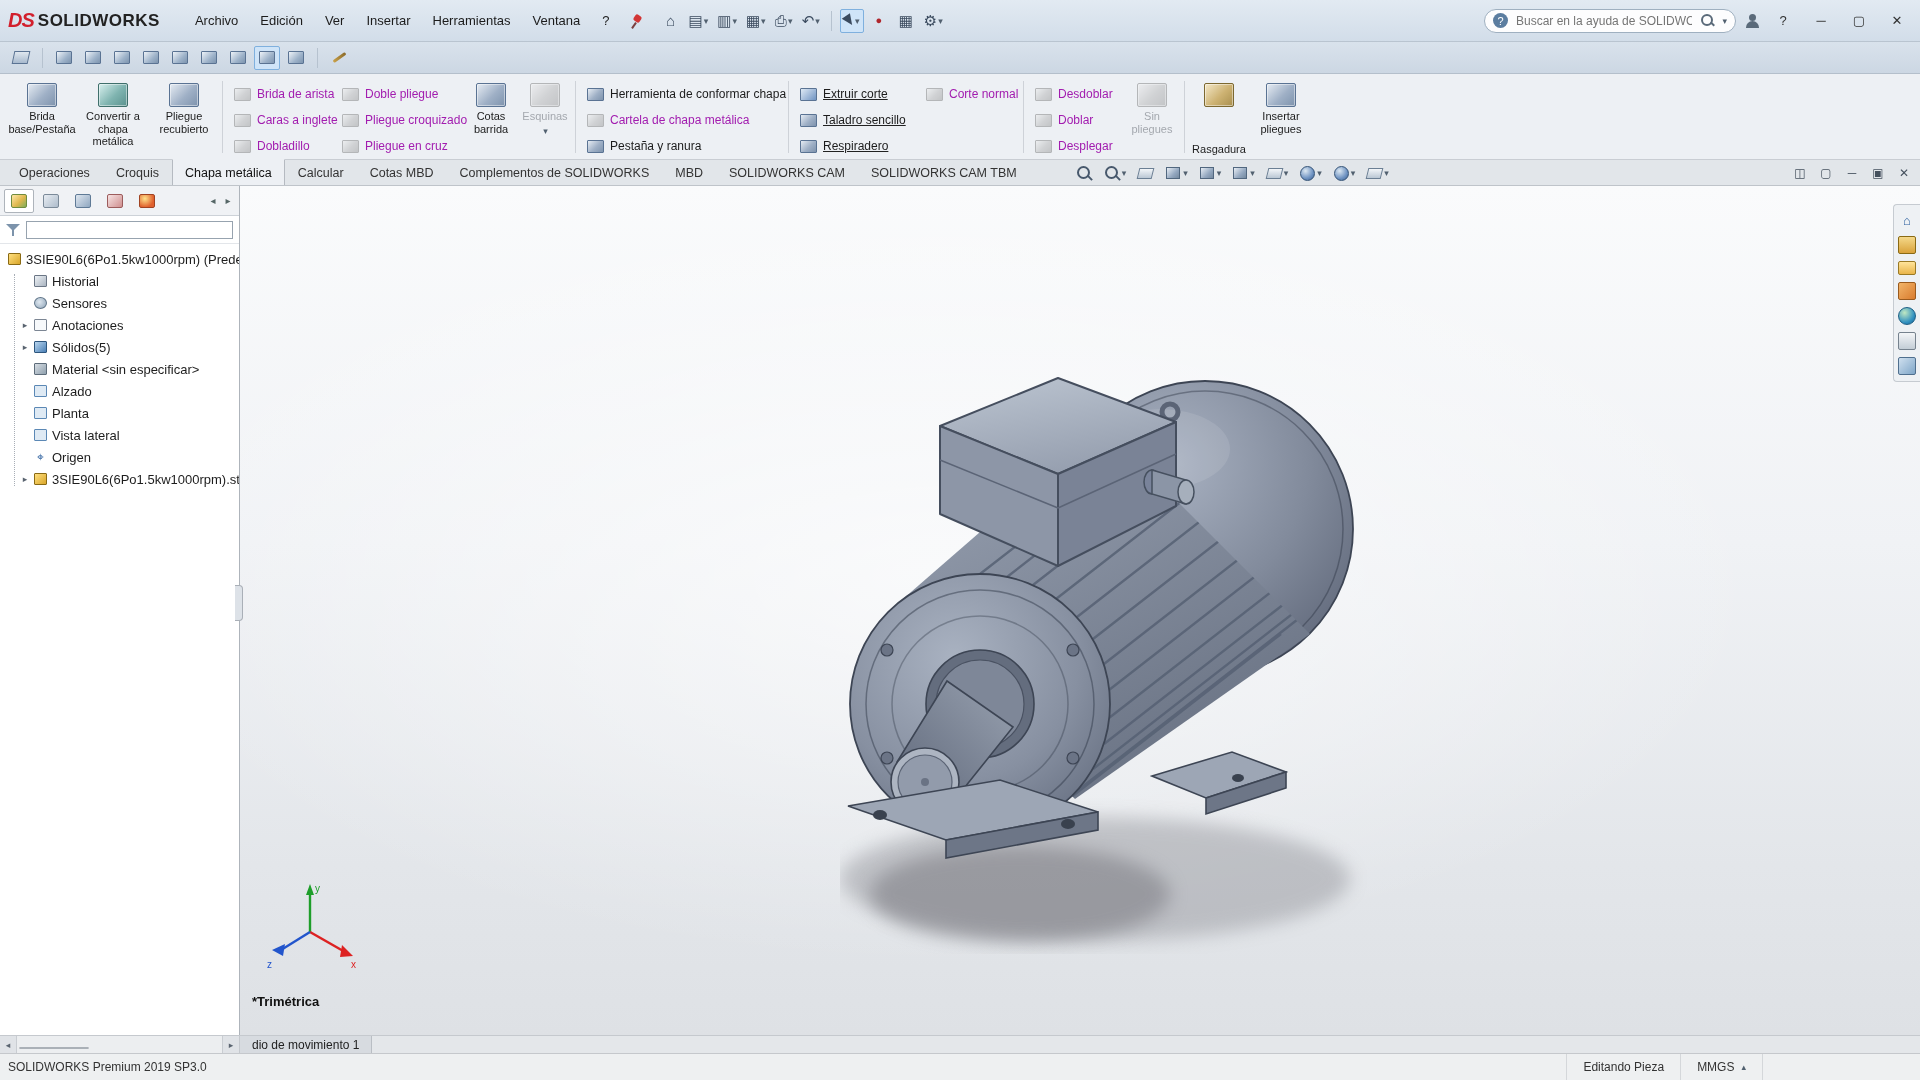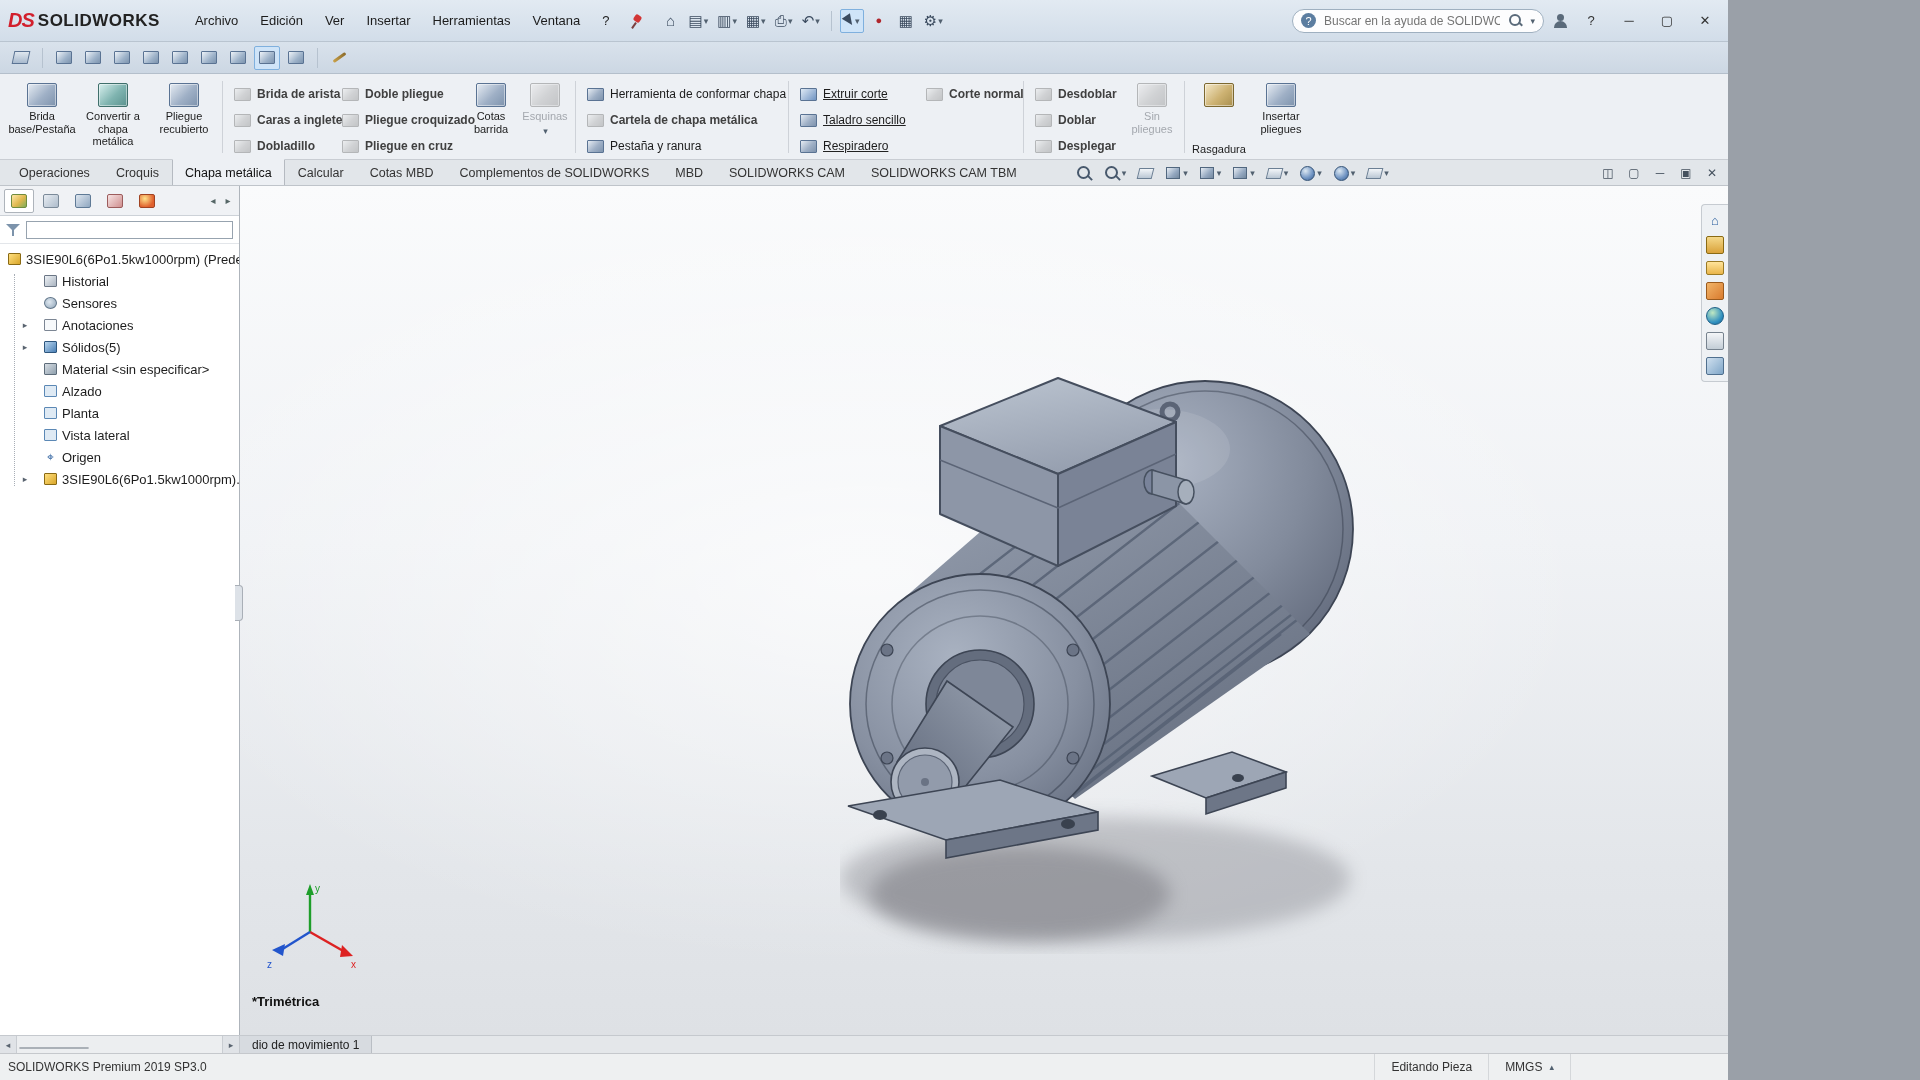--- a/index.html
+++ b/index.html
@@ -1,17 +1,17 @@
 <!DOCTYPE html>
 <html><head>
 <meta charset="utf-8">
 <style>
   html,body{margin:0;padding:0;background:#9aa0a8;}
   *{box-sizing:border-box;font-family:"Liberation Sans","DejaVu Sans",sans-serif;}
-  .app{position:relative;width:1728px;height:1080px;overflow:hidden;background:#e9ecef;font-size:13px;color:#222;}
+  .app{position:relative;width:1920px;height:1080px;overflow:hidden;background:#e9ecef;font-size:13px;color:#222;}
 
   
   .titlebar{position:absolute;left:0;top:0;width:100%;height:42px;background:linear-gradient(#e2eaf2,#d2dde9);border-bottom:1px solid #b9c4d0;display:flex;align-items:center;padding:0 8px;}
   .logo{display:flex;align-items:center;gap:4px;margin-right:26px;}
   .logo-mark{color:#d21f2c;font-weight:bold;font-style:italic;font-size:20px;letter-spacing:-1px;}
   .logo-text{font-weight:bold;font-size:17px;color:#222;letter-spacing:.5px;}
   .menubar{display:flex;gap:4px;margin-right:10px;}
   .menu-item{padding:4px 9px;font-size:13px;color:#1c1c1c;cursor:default;}
   .pin{width:14px;height:14px;position:relative;margin:0 14px 0 2px;}
   .pin::before{content:"";position:absolute;left:4px;top:1px;width:7px;height:7px;background:#d23535;border-radius:2px;transform:rotate(35deg);}
@@ -48,21 +48,21 @@
   .rb-large{width:68px;display:flex;flex-direction:column;align-items:center;justify-content:flex-start;gap:3px;padding-top:5px;border:1px solid transparent;border-radius:2px;text-align:center;}
   .rb-label{font-size:11px;line-height:1.15;color:#1c1c1c;}
   .rb-large.dis .rb-label{color:#a4a8ae;}
   .ri{width:30px;height:24px;border-radius:2px;background:linear-gradient(135deg,#e6ecf3,#9fb0c6 55%,#7e93ad);border:1px solid #5a7393;box-shadow:inset 0 0 0 1px rgba(255,255,255,.45);}
   .ri.teal{background:linear-gradient(135deg,#d8f0ee,#7fb4b0 55%,#5b928e);border-color:#3f6f6b;}
   .ri.gold{background:linear-gradient(135deg,#f4e8c8,#cdb272 55%,#a98f4e);border-color:#7c6830;}
   .rs{width:17px;height:13px;flex:0 0 auto;border-radius:1px;background:linear-gradient(135deg,#e6ecf3,#9fb0c6 55%,#7e93ad);border:1px solid #5a7393;}
   .dis .ri,.dis .rs{filter:grayscale(1);opacity:.45;}
   .rb-col{display:flex;flex-direction:column;justify-content:flex-start;padding-top:6px;gap:4px;}
   .rb-small{display:flex;align-items:center;gap:6px;height:22px;padding:0 6px;border:1px solid transparent;border-radius:2px;font-size:12px;color:#1c1c1c;white-space:nowrap;}
-  .rb-small.dis{color:#404040;font-weight:bold;}
+  .rb-small.dis{color:#a21caf;}
   .rsep{width:1px;background:#ced2d8;margin:4px 4px;}
 
   
   .tabrow{position:absolute;left:0;top:160px;width:100%;height:26px;background:#e2e6ea;border-bottom:1px solid #bfc4ca;display:flex;align-items:stretch;padding-left:6px;}
   .cm-tab{display:flex;align-items:center;padding:0 12px;font-size:12.5px;color:#333;border:1px solid transparent;border-bottom:none;white-space:nowrap;}
   .cm-tab.active{background:#edf0f4;border-color:#b5bac1;color:#111;margin-top:-1px;border-top:1px solid #edf0f4;}
   .headsup{display:flex;align-items:center;gap:4px;margin-left:42px;}
   .hu{display:flex;align-items:center;height:22px;padding:0 2px;border:1px solid transparent;border-radius:2px;}
   .hu i{position:relative;display:inline-block;width:18px;height:18px;}
   .hu-mag i::before{content:"";position:absolute;left:2px;top:2px;width:9px;height:9px;border:2px solid #47586c;border-radius:50%;}
@@ -87,21 +87,21 @@
   .i-disp{background:radial-gradient(circle at 35% 30%,#ffe28a,#e0612e 70%);border:1px solid #a04322;border-radius:50%;}
   .fm-arrows{margin-left:auto;display:flex;gap:1px;}
   .fm-arrow{width:14px;height:18px;display:flex;align-items:center;justify-content:center;font-size:10px;color:#566;}
   .filter-row{height:28px;display:flex;align-items:center;gap:6px;padding:0 6px;border-bottom:1px solid #e3e6ea;}
   .funnel{width:14px;height:14px;position:relative;}
   .funnel::before{content:"";position:absolute;left:0;top:1px;border-left:7px solid transparent;border-right:7px solid transparent;border-top:7px solid #7c93ab;}
   .funnel::after{content:"";position:absolute;left:6px;top:7px;width:2px;height:6px;background:#7c93ab;}
   .filter-row input{flex:1;height:18px;border:1px solid #97a3af;font-size:12px;padding:0 4px;outline:none;}
   .tree{position:relative;padding-top:4px;}
   .guide{position:absolute;left:14px;top:30px;bottom:4px;border-left:1px dotted #a8aeb6;}
-  .trow{display:flex;align-items:center;gap:5px;height:22px;padding-left:44px;position:relative;font-size:13px;color:#1d1d1d;white-space:nowrap;overflow:hidden;}
+  .trow{display:flex;align-items:center;gap:5px;height:22px;padding-left:34px;position:relative;font-size:13px;color:#1d1d1d;white-space:nowrap;overflow:hidden;}
   .trow.root{padding-left:8px;font-size:13px;}
   .exp{position:absolute;left:20px;font-size:9px;color:#5a6470;width:10px;text-align:center;}
   .ti{flex:0 0 auto;width:13px;height:12px;border-radius:1px;}
   .ti-part{background:linear-gradient(135deg,#ffdf7e,#d9a62a);border:1px solid #8a6a14;}
   .ti-hist{background:linear-gradient(135deg,#eef2f6,#aab4c0);border:1px solid #6b7685;}
   .ti-sens{background:radial-gradient(circle at 40% 40%,#dfe8f0,#8fa4b8);border:1px solid #5f7488;border-radius:50%;}
   .ti-annot{background:#f7f9fb;border:1px solid #7c8694;}
   .ti-solid{background:linear-gradient(135deg,#b9d6ef,#4a7fb5);border:1px solid #2d567e;}
   .ti-mat{background:linear-gradient(135deg,#d7dde3,#8fa0ae);border:1px solid #5d6c7a;}
   .ti-plane{background:rgba(150,185,220,.30);border:1px solid #5b88b5;}

